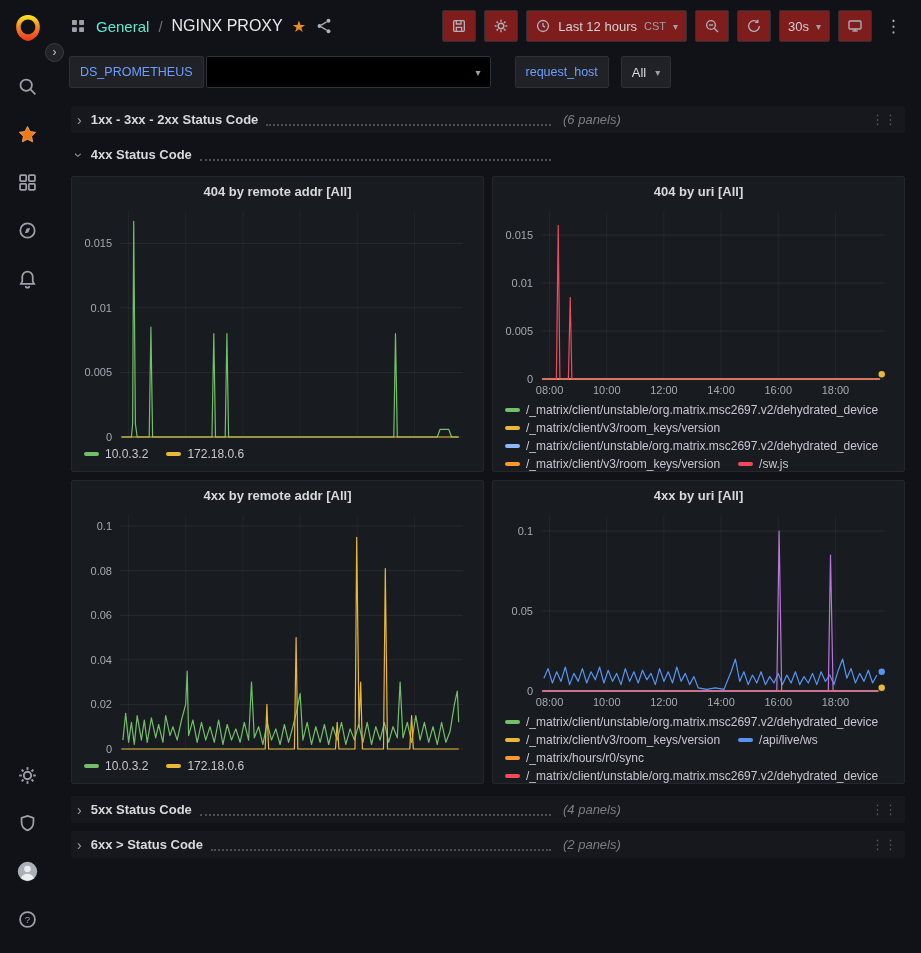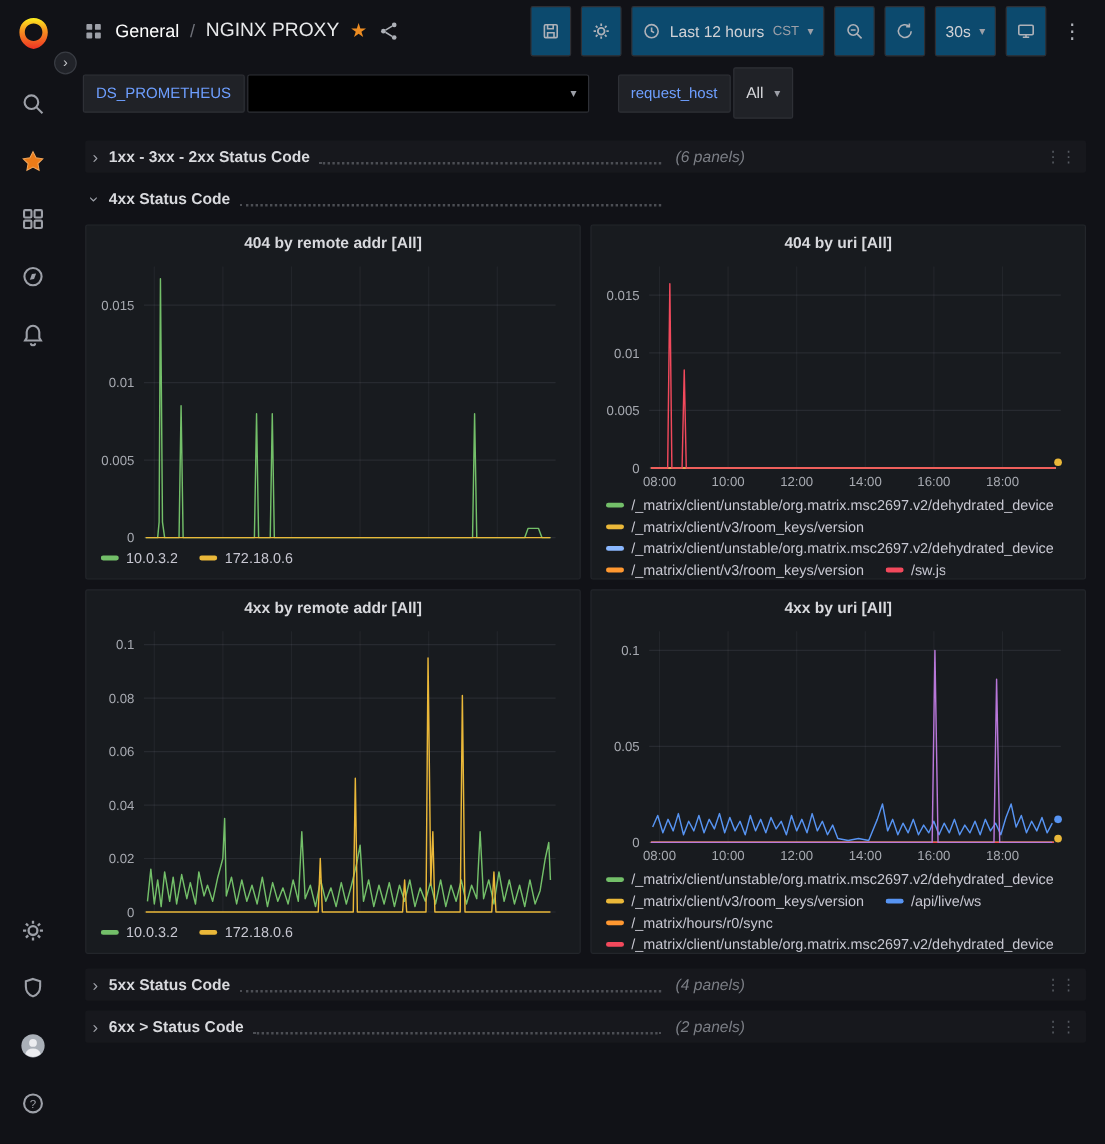--- a/index.html
+++ b/index.html
@@ -32,29 +32,29 @@
     border-radius:50%; background:#212329; border:1px solid #393c43; color:#c5c6ca;
     font-size:12px; line-height:15px; padding:0; cursor:pointer; text-align:center;
   }
 
   
   .main { margin-left:55px; }
 
   .topbar { height:52px; display:flex; align-items:center; padding:0 14px; gap:8px; }
   .crumb { display:flex; align-items:center; gap:9px; flex:1; color:#9da0a8; }
   .crumb svg { width:18px; height:18px; }
-  .crumb .section { color:#ffffff; font-size:15px; cursor:pointer; }
+  .crumb .section { color:#5eead4; font-size:15px; cursor:pointer; }
   .crumb .sep { color:#70727a; font-size:15px; }
   .crumb .dash { color:#e8e9eb; font-size:16px; font-weight:500; cursor:pointer; }
   .crumb .star { color:#ed8c22; font-size:16px; cursor:pointer; }
   .crumb .share { color:#aeb1b8; cursor:pointer; }
 
   .tb-btn {
-    height:42px; min-width:34px; padding:0 8px;
-    background:#0c4a6e; border:1px solid #2e3036; border-radius:2px;
+    height:32px; min-width:34px; padding:0 8px;
+    background:#7f1d1d; border:1px solid #2e3036; border-radius:2px;
     color:#aeb1b8; display:inline-flex; align-items:center; justify-content:center;
     gap:7px; cursor:pointer; font-size:13px;
   }
   .tb-btn svg { width:16px; height:16px; }
   .tb-btn .lbl { color:#d0d1d5; }
   .tb-btn .tz { font-size:11px; color:#9da0a8; }
   .caret { font-size:10px; color:#9da0a8; }
   .kebab-btn { background:none; border:none; color:#aeb1b8; font-size:17px; padding:0 5px; cursor:pointer; }
 
   
@@ -65,21 +65,21 @@
     color:#6e9fff; font-size:12.5px; font-weight:500; cursor:pointer;
   }
   .black-select {
     width:285px; height:32px; margin-left:2px;
     background:#000; border:1px solid #2e3036; border-radius:2px;
     display:flex; align-items:center; justify-content:flex-end; padding-right:9px;
     color:#9da0a8; cursor:pointer;
   }
   .rh { margin-left:24px; }
   .all-select {
-    height:43px; margin-left:2px; padding:0 10px;
+    height:32px; margin-left:12px; padding:0 10px;
     background:#202227; border:1px solid #2e3036; border-radius:2px;
     color:#d8d9dd; display:inline-flex; align-items:center; gap:9px; font-size:13px; cursor:pointer;
   }
 
   
   .content { padding:0 16px; }
   .row-head {
     display:flex; align-items:center; height:27px; margin:6px 0 8px;
     padding:0 8px 0 6px; border-radius:2px; cursor:pointer;
   }

